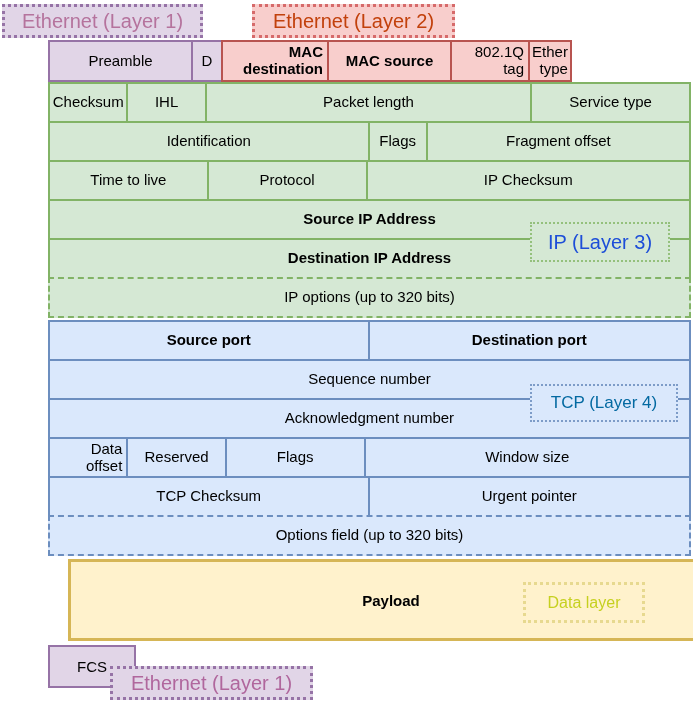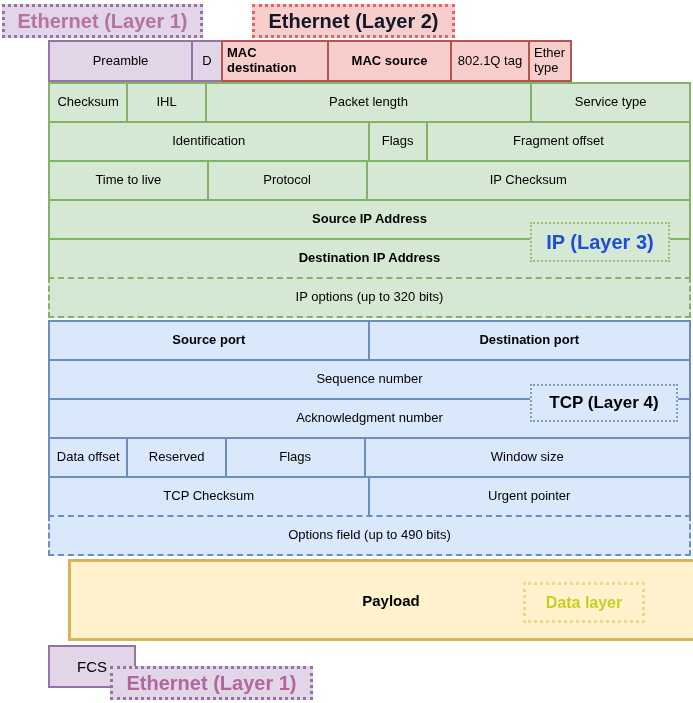--- a/index.html
+++ b/index.html
@@ -4,21 +4,21 @@
 <style>
   html,body{margin:0;padding:0;background:#ffffff;}
   .canvas{
     position:relative;width:693px;height:703px;background:#ffffff;
     font-family:"Liberation Sans",sans-serif;color:#000;overflow:hidden;
   }
   
   .row{display:flex;height:41px;}
   .cell{
     box-sizing:border-box;display:flex;align-items:center;justify-content:center;
-    text-align:left;font-size:13px;line-height:1.12;border:2px solid #000;
+    text-align:right;font-size:15px;line-height:1.12;border:2px solid #000;
     padding:0 4px;background:#fff;flex:0 0 auto;
   }
   .cell + .cell{margin-left:-2px;}
   .section{position:absolute;left:48px;width:643px;}
   .section .row + .row{margin-top:-2px;}
   .fill{flex:1 1 auto;}
   .bold{font-weight:bold;}
   
   .purple{background:#e1d5e7;border-color:#9673a6;}
   .red{background:#f8cecc;border-color:#b85450;}
@@ -36,30 +36,30 @@
   }
   
   .fcs-box{
     position:absolute;left:48px;top:645px;width:88px;height:43px;box-sizing:border-box;
     background:#e1d5e7;border:2px solid #9673a6;
     display:flex;align-items:center;justify-content:center;font-size:15px;
   }
   
   .lbl{
     position:absolute;box-sizing:border-box;display:flex;align-items:center;justify-content:center;
-    font-weight:bold;text-align:center;z-index:6;
+    font-weight:normal;text-align:center;z-index:6;
   }
   .lbl-eth1-top{left:2px;top:4px;width:201px;height:34px;font-size:20px;
     color:#b5739d;background:#e1d5e7;border:3px dotted #9673a6;}
   .lbl-eth2{left:252px;top:4px;width:203px;height:34px;font-size:20px;
-    color:#0f172a;background:#f8cecc;border:3px dotted #d66a6a;}
+    color:#c2410c;background:#f8cecc;border:3px dotted #d66a6a;}
   .lbl-ip3{left:530px;top:222px;width:140px;height:40px;font-size:20px;
     color:#1d4ed8;background:#d5e8d4;border:2px dotted #94c07c;}
   .lbl-tcp4{left:530px;top:384px;width:148px;height:38px;font-size:17px;
-    color:#000000;background:#dae8fc;border:2px dotted #7d9cc8;}
+    color:#0369a1;background:#dae8fc;border:2px dotted #7d9cc8;}
   .lbl-data{left:523px;top:582px;width:122px;height:41px;font-size:16px;
     color:#c6d020;background:#fff2cc;border:3px dotted #e7d98f;}
   .lbl-eth1-bottom{left:110px;top:666px;width:203px;height:34px;font-size:20px;
     color:#b0679d;background:#e1d5e7;border:3px dotted #9673a6;}
 </style>
 </head>
 <body>
 
 <div class="canvas">
 
@@ -122,21 +122,21 @@
       <div class="cell blue" style="width:12.5%">Data offset</div>
       <div class="cell blue" style="width:15.625%">Reserved</div>
       <div class="cell blue" style="width:21.875%">Flags</div>
       <div class="cell blue fill">Window size</div>
     </div>
     <div class="row">
       <div class="cell blue" style="width:50%">TCP Checksum</div>
       <div class="cell blue fill">Urgent pointer</div>
     </div>
     <div class="row">
-      <div class="cell blue dashed fill">Options field (up to 490 bits)</div>
+      <div class="cell blue dashed fill">Options field (up to 320 bits)</div>
     </div>
   </div>
 
   <div class="payload-box">
     <span>Payload</span>
   </div>
 
   <div class="fcs-box">
     <span>FCS</span>
   </div>

